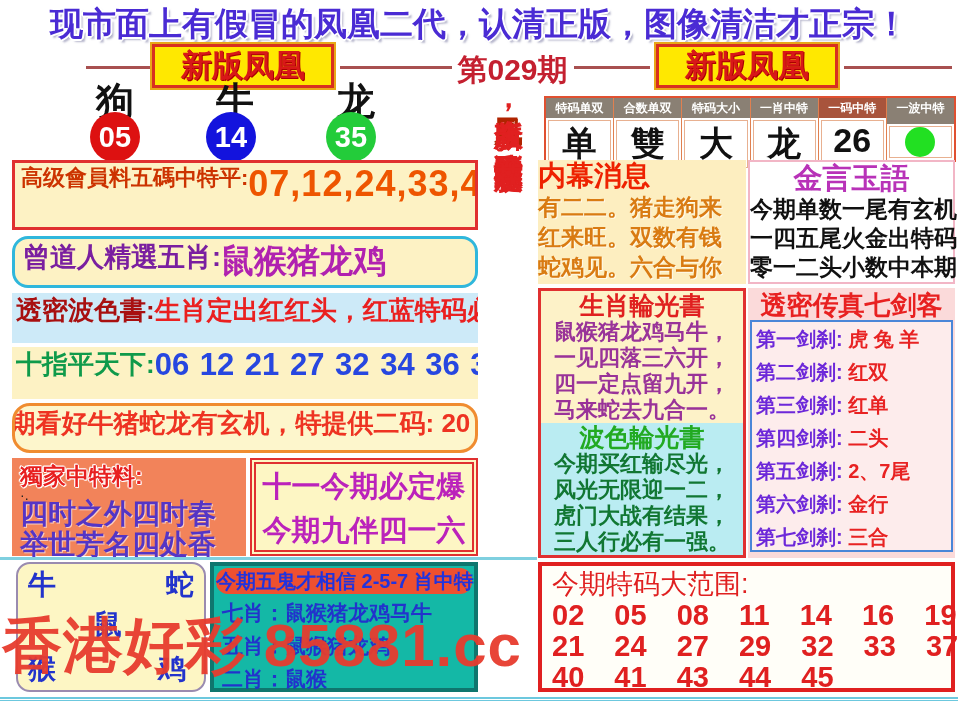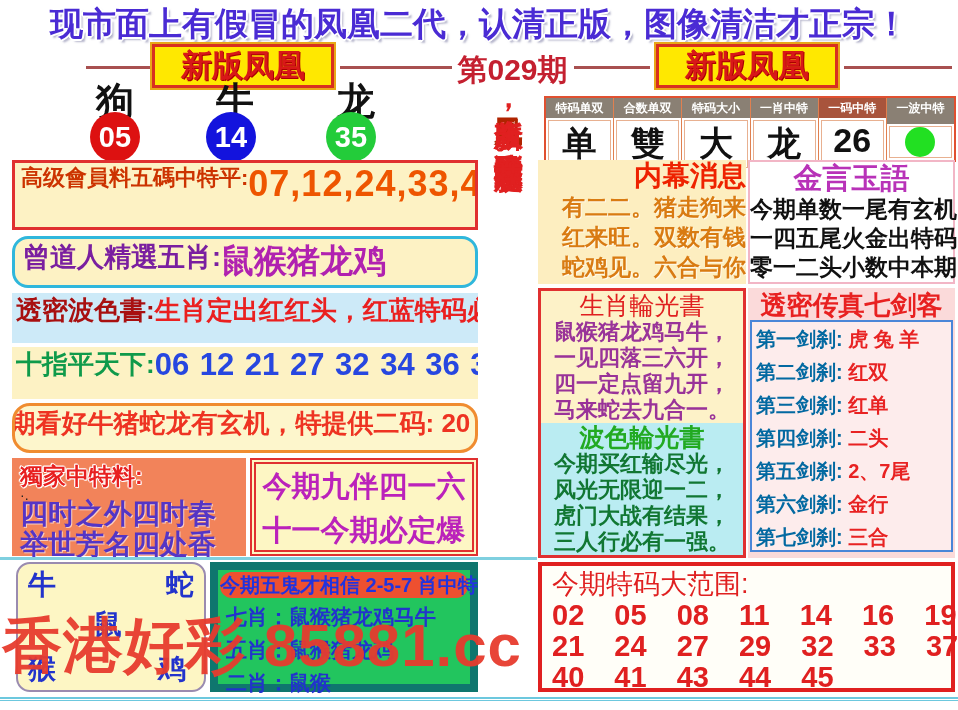--- a/index.html
+++ b/index.html
@@ -68,48 +68,48 @@
   .burst { position:absolute; left:250px; top:458px; width:228px; height:98px; background:#fdf6c4;
     border:2px solid #e03030; box-shadow:inset 0 0 0 2px #fdf6c4, inset 0 0 0 4px #e03030;
     text-align:center; padding-top:4px; }
   .burst .ln { font-size:29px; font-weight:bold; color:#bb22bb; line-height:44px; white-space:nowrap; }
 
   .cyanline { position:absolute; background:#7fd0e0; }
 
   .zbox { position:absolute; left:16px; top:562px; width:190px; height:130px; background:#fdf6c4;
     border:2px solid #9a8bb0; border-radius:14px; }
   .zbox span { position:absolute; font-size:28px; font-weight:bold; color:#2233cc; }
-  .ghost { position:absolute; left:210px; top:562px; width:268px; height:130px; background:#22c55e; border:8px solid #0f766e; }
+  .ghost { position:absolute; left:210px; top:562px; width:268px; height:130px; background:#14b8a6; border:4px solid #0f766e; }
   .ghost .gh { margin:2px; background:#ee5030; border-radius:12px; color:#2233dd;
     font-size:20px; font-weight:bold; text-align:center; line-height:26px; white-space:nowrap; }
   .ghost .gr { font-size:21px; font-weight:bold; color:#2233cc; line-height:33px; padding-left:8px; white-space:nowrap; }
 
   
-  .insider { position:absolute; left:538px; top:160px; width:208px; height:124px; background:#fdeec0; text-align:right; }
+  .insider { position:absolute; left:538px; top:160px; width:208px; height:124px; background:#fdeec0; text-align:left; }
   .insider .ti { font-size:28px; font-weight:bold; color:#ee2200; line-height:32px; }
   .insider .ln { font-size:23px; font-weight:bold; color:#d97b12; line-height:30px; white-space:nowrap;
     text-shadow:1px 1px 0 rgba(255,255,255,.7); }
   .wheel { position:absolute; left:538px; top:288px; width:208px; height:270px; border:3px solid #e03030; }
   .wheel .p1 { background:#fdf2c8; height:132px; text-align:center; }
   .wheel .p2 { background:#baecf2; height:132px; text-align:center; }
-  .wheel .t1 { font-size:25px; font-weight:normal; color:#e02020; line-height:28px; }
+  .wheel .t1 { font-size:25px; font-weight:bold; color:#e02020; line-height:28px; }
   .wheel .t2 { font-size:25px; font-weight:bold; color:#22aa22; line-height:28px; }
   .wheel .l1 { font-size:22px; font-weight:bold; color:#993399; line-height:26px; white-space:nowrap; }
   .wheel .l2 { font-size:22px; font-weight:bold; color:#117733; line-height:26px; white-space:nowrap; }
 
   
   .golden { position:absolute; left:748px; top:160px; width:207px; height:124px; background:#fff;
     border:2px solid #f2b6c6; text-align:center; }
   .golden .ti { font-size:29px; font-weight:bold; color:#b832b8; line-height:33px; }
   .golden .ln { font-size:23px; font-weight:bold; color:#111; line-height:29px; white-space:nowrap; }
   .swords { position:absolute; left:748px; top:288px; width:207px; height:270px; background:#fbdada; padding:2px; }
   .swords .ti { font-size:26px; font-weight:bold; color:#e82020; text-align:center; line-height:30px; white-space:nowrap; }
   .swords .inner { border:2px solid #4a86d8; background:#fdecec; height:232px; padding:1px 4px; }
   .swords .sr { font-size:20px; font-weight:bold; line-height:33px; white-space:nowrap; }
-  .swords .sl { color:#0369a1; } .swords .sv { color:#e82222; }
+  .swords .sl { color:#6d28d9; } .swords .sv { color:#e82222; }
 
   .bigrange { position:absolute; left:538px; top:562px; width:417px; height:130px; background:#fffef8;
     border:4px solid #e02020; padding:2px 10px; }
   .bigrange .ti { font-size:27px; font-weight:normal; color:#e02020; line-height:32px; }
   .bigrange .ln { font-size:29px; font-weight:bold; color:#e02020; line-height:31px; word-spacing:22px; white-space:nowrap; }
 
   .watermark { position:absolute; left:2px; top:606px; z-index:50; font-size:60px; font-weight:bold;
     color:#e73c2e; letter-spacing:1px; white-space:nowrap; opacity:.95; }
   .bottomline { position:absolute; left:0; top:697px; width:958px; height:4px;
     border-top:2px solid #6cc8de; border-bottom:1px solid #6cc8de; background:#fff; }
@@ -185,22 +185,22 @@
   </div>
   <div class="lrow row5">今期看好牛猪蛇龙有玄机，特提供二码: 20 31</div>
 
   <div class="exclusive">
     <div class="ti">獨家中特料:</div>
     <div class="dots">·.</div>
     <div class="ln">四时之外四时春</div>
     <div class="ln">举世芳名四处香</div>
   </div>
   <div class="burst">
+    <div class="ln">十一今期必定爆</div>
     <div class="ln">今期九伴四一六</div>
-    <div class="ln">十一今期必定爆</div>
   </div>
 
   <div class="cyanline" style="left:0;top:557px;width:537px;height:3px;"></div>
 
   <div class="zbox">
     <span style="left:10px;top:2px;">牛</span>
     <span style="left:148px;top:2px;">蛇</span>
     <span style="left:76px;top:42px;">鼠</span>
     <span style="left:10px;top:86px;">猴</span>
     <span style="left:140px;top:86px;">鸡</span>

